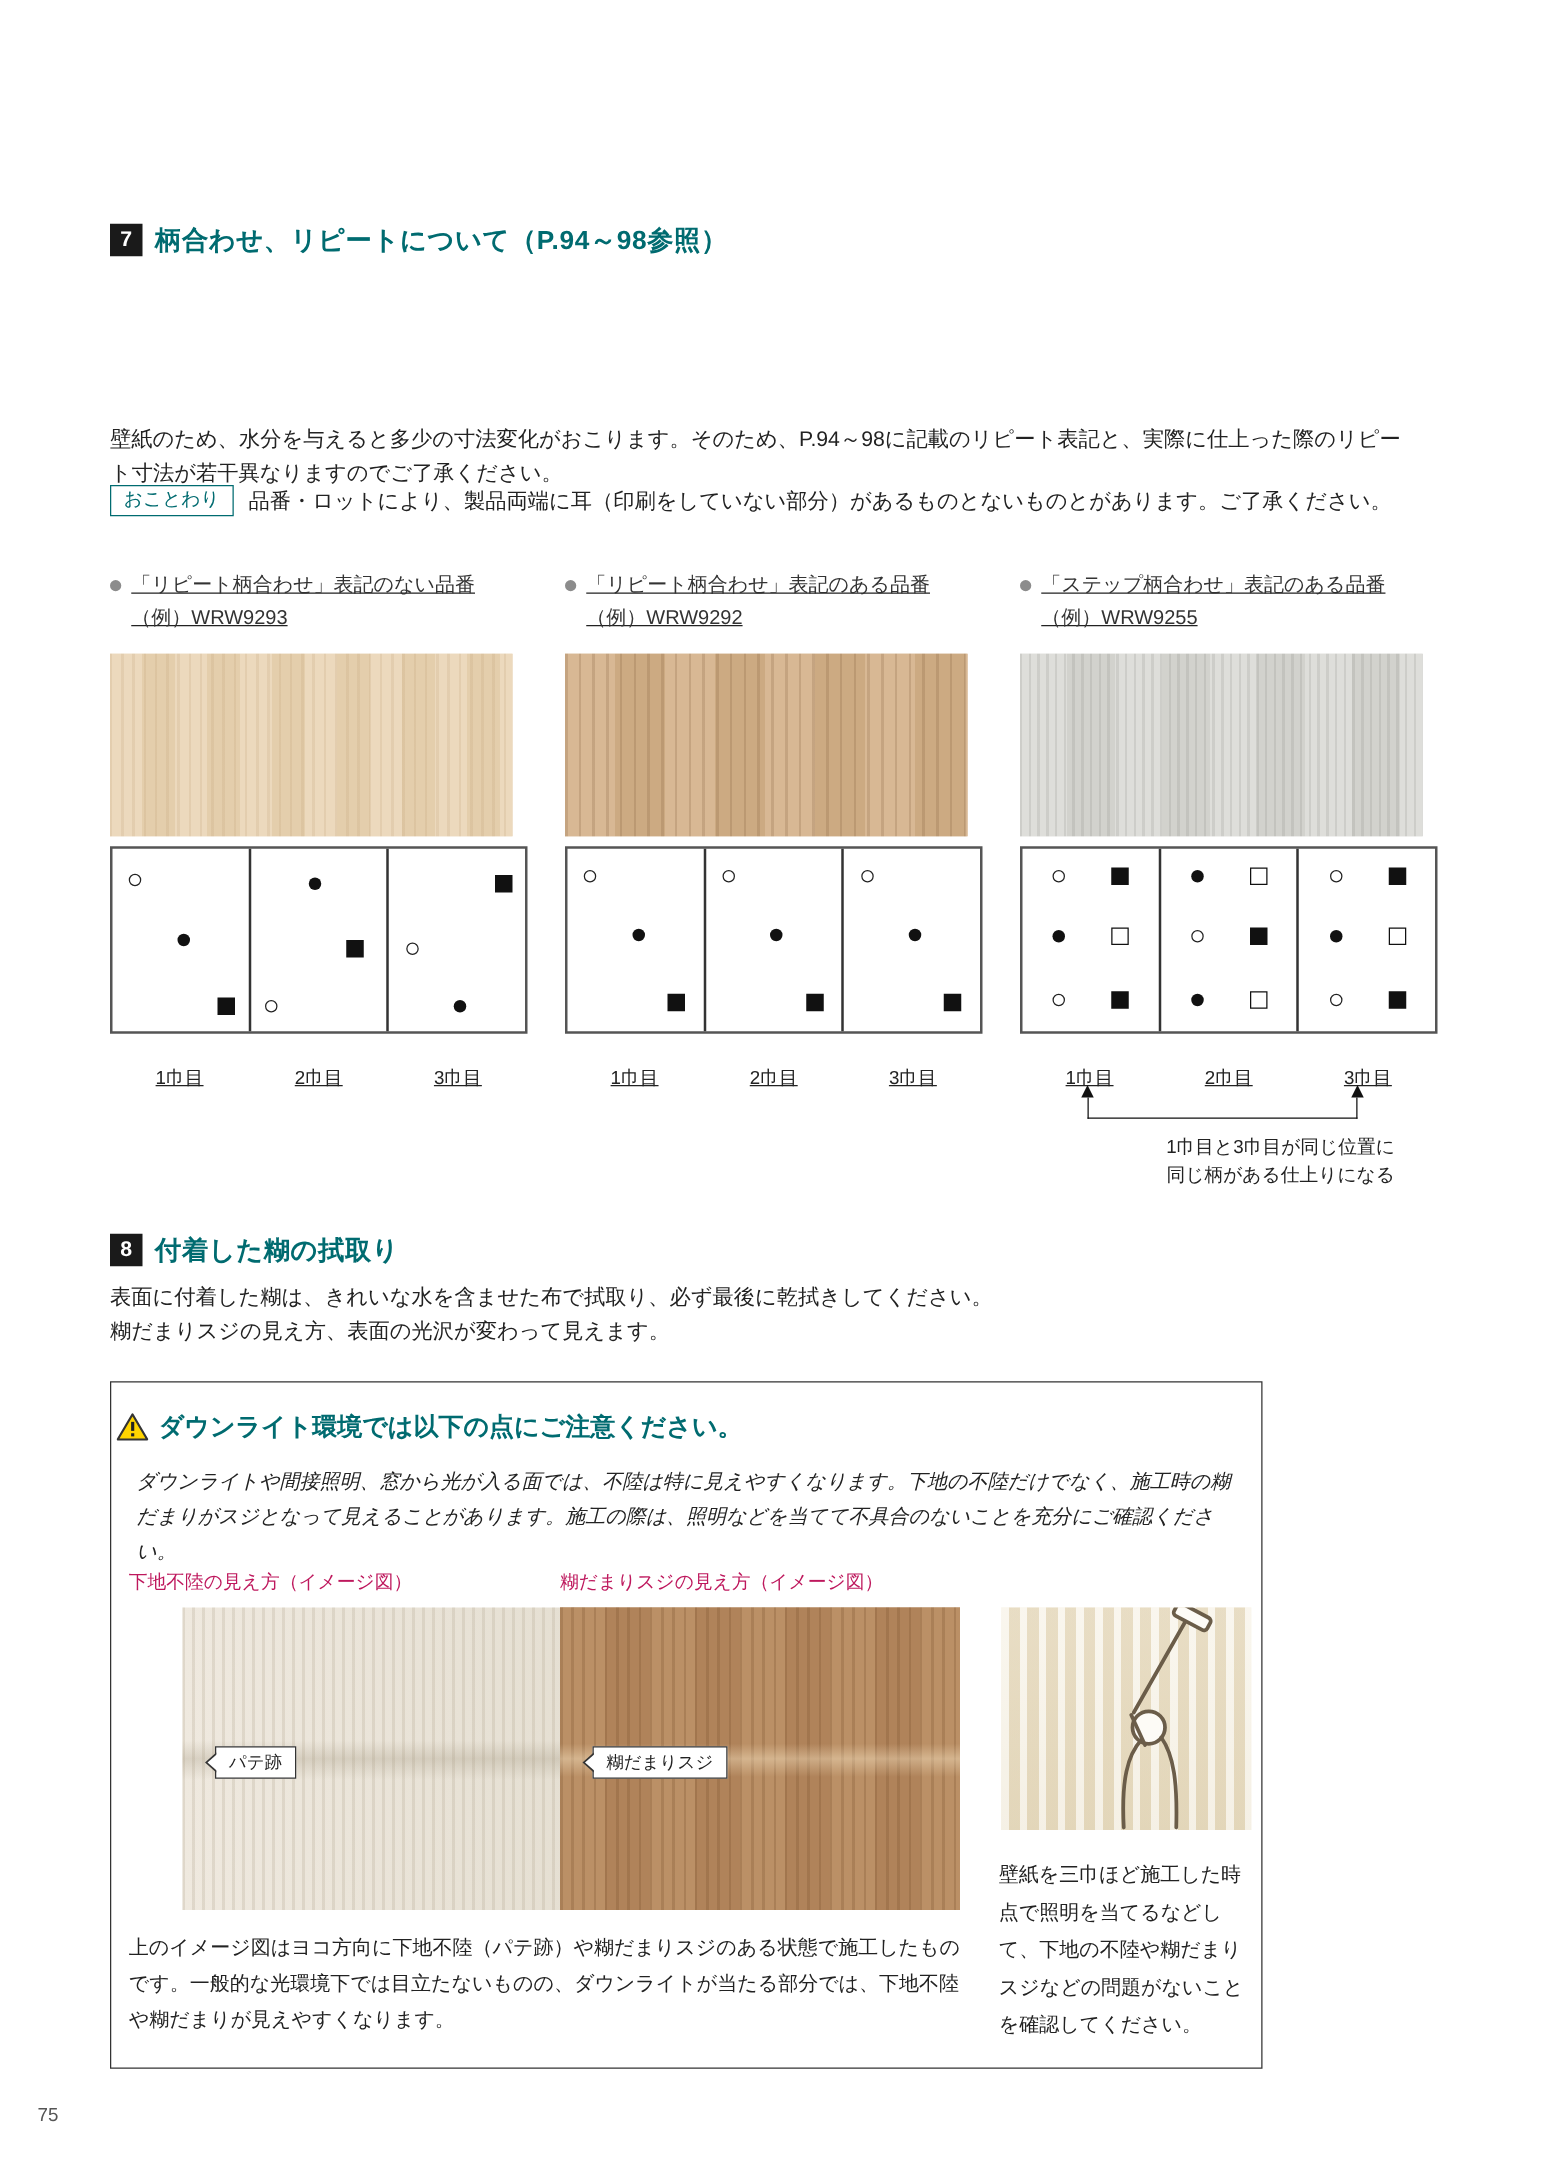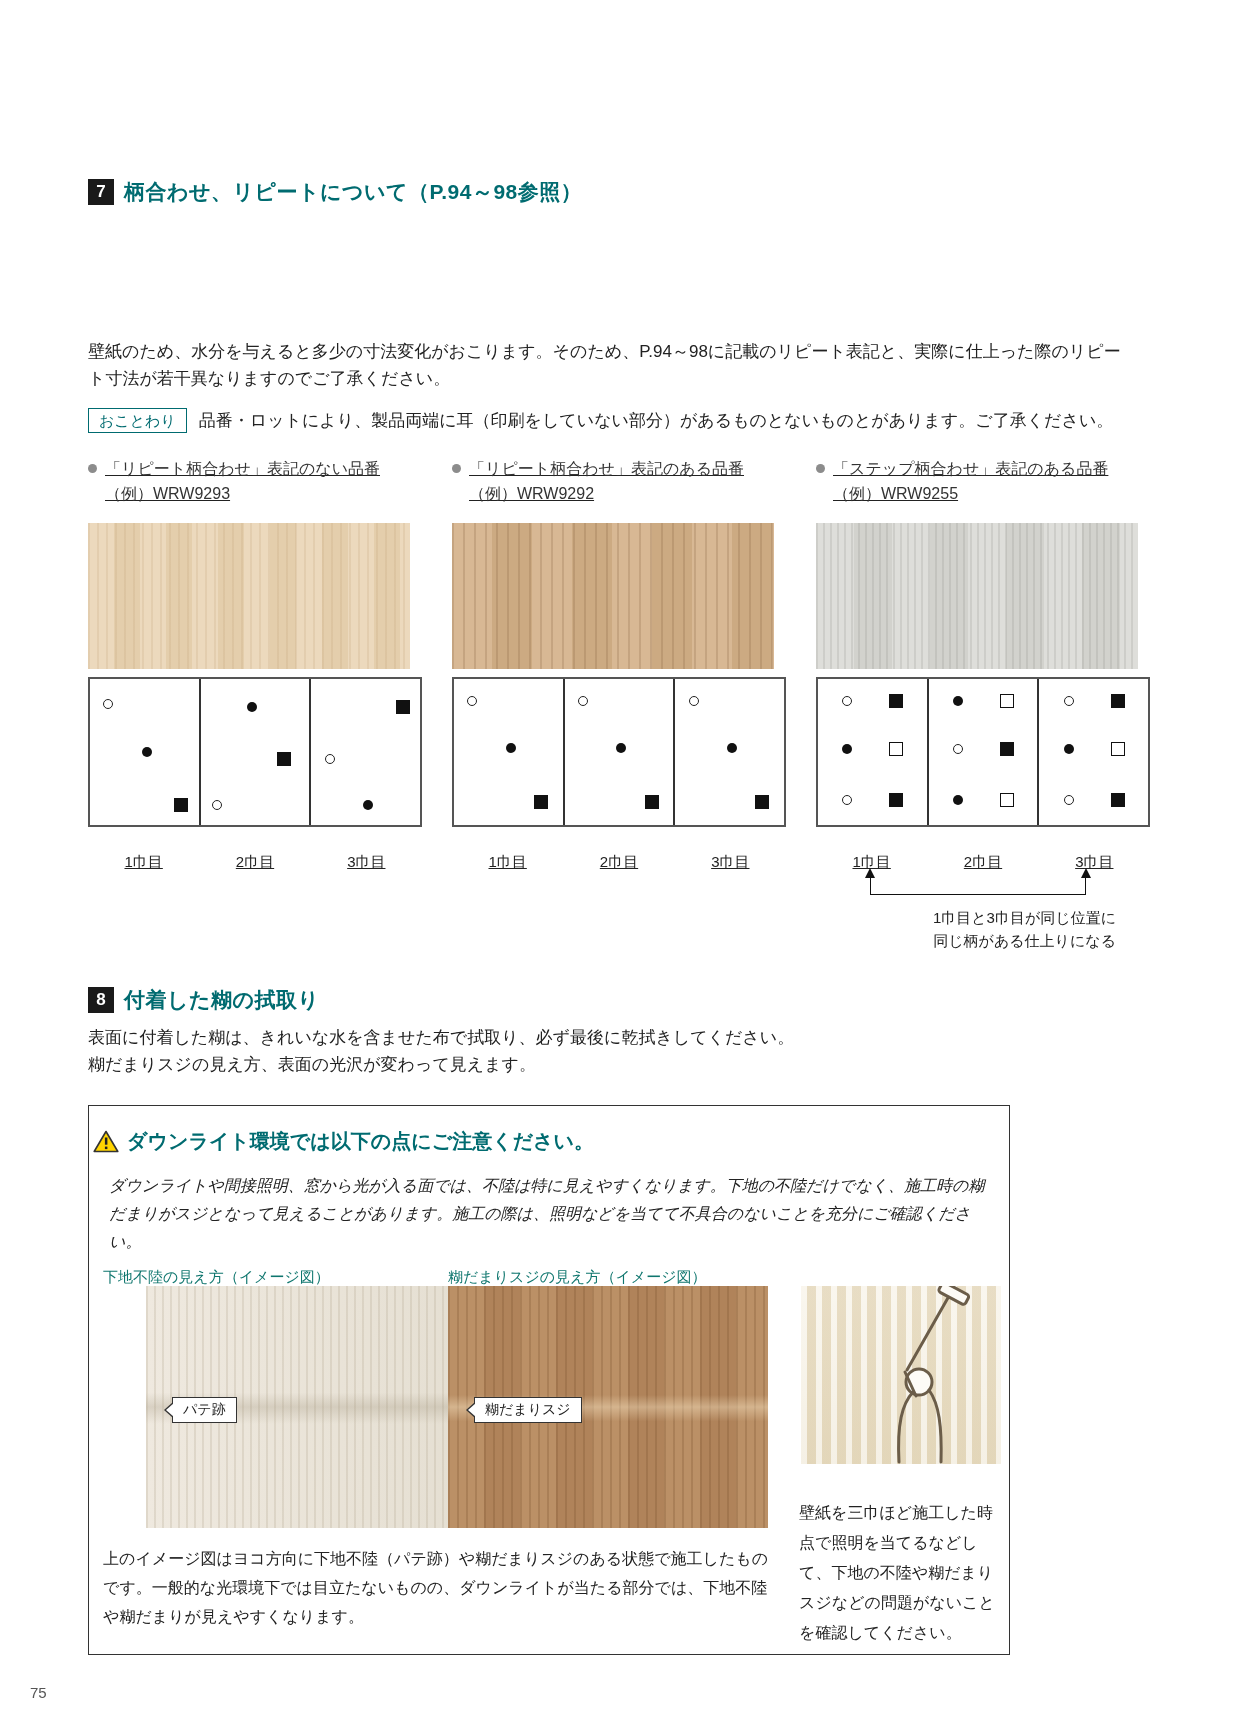--- a/index.html
+++ b/index.html
@@ -57,62 +57,62 @@
   .bracket::after{right:-6px;}
   .step-note{position:absolute;top:34px;left:36px;width:264px;text-align:right;
              font-size:15px;line-height:23px;color:#222;}
 
   
   .caution-box{position:absolute;left:88px;top:1105px;width:922px;height:550px;
                border:1.5px solid #333;box-sizing:border-box;background:#fff;}
   .caution-heading{position:absolute;left:4px;top:22px;display:flex;align-items:center;gap:8px;}
   .caution-heading .txt{font-size:20px;font-weight:bold;color:#006b70;}
   .caution-body{position:absolute;left:20px;top:66px;width:878px;font-size:16px;line-height:28px;color:#222;font-style:italic;}
-  .caption{position:absolute;top:162px;font-size:15px;color:#0f766e;}
+  .caption{position:absolute;top:150px;font-size:15px;color:#be185d;}
   .cap1{left:14px;} .cap2{left:359px;}
   .fig{position:absolute;top:180px;}
   .fig1{left:14px;width:320px;height:242px;background:
       linear-gradient(180deg,rgba(0,0,0,0) 44%,rgba(158,146,122,.28) 50%,rgba(0,0,0,0) 57%),
       repeating-linear-gradient(90deg,rgba(182,170,148,.28) 0 2px,rgba(0,0,0,0) 2px 8px),
       linear-gradient(90deg,#efe9df,#e5dfd2); margin-left: 43px;}
   .fig2{left:359px;width:320px;height:242px;background:
       linear-gradient(180deg,rgba(0,0,0,0) 45%,rgba(255,240,208,.38) 50%,rgba(0,0,0,0) 56%),
       repeating-linear-gradient(90deg,rgba(118,78,42,.25) 0 2px,rgba(0,0,0,0) 2px 9px),
       repeating-linear-gradient(90deg,#bb9066 0 36px,#b0835a 36px 72px),#b58a60;}
   .fig3{left:712px;width:200px;height:178px;background:
       repeating-linear-gradient(90deg,rgba(255,255,255,.55) 0 6px,rgba(219,203,170,.45) 6px 15px),
       linear-gradient(180deg,#f3ecda,#e9dfc6);}
   .callout{position:absolute;left:26px;top:46%;background:#fff;border:1.2px solid #333;
            padding:3px 10px;font-size:14px;color:#222;white-space:nowrap;}
   .callout::before{content:"";position:absolute;left:-9px;top:50%;transform:translateY(-50%);
            border-top:8px solid transparent;border-bottom:8px solid transparent;border-right:9px solid #333;}
   .callout::after{content:"";position:absolute;left:-7px;top:50%;transform:translateY(-50%);
            border-top:7px solid transparent;border-bottom:7px solid transparent;border-right:8px solid #fff;}
   .left-note{position:absolute;left:14px;top:438px;width:668px;font-size:16px;line-height:29px;color:#222;}
-  .right-note{position:absolute;left:710px;top:392px;width:206px;font-size:16px;line-height:30px;color:#222;}
+  .right-note{position:absolute;left:710px;top:380px;width:206px;font-size:16px;line-height:30px;color:#222;}
 
   .page-number{position:absolute;left:30px;top:1684px;font-size:15px;color:#555;}
   svg{display:block;}
 </style>
 </head>
 <body>
 
 <div class="page">
 
   <div class="sec-header" style="top:178px;">
     <span class="badge">7</span>
     <span class="sec-title">柄合わせ、リピートについて（P.94～98参照）</span>
   </div>
 
 
   <div class="body-text" style="top:338px;">
     <p>壁紙のため、水分を与えると多少の寸法変化がおこります。そのため、P.94～98に記載のリピート表記と、実際に仕上った際のリピート寸法が若干異なりますのでご了承ください。</p>
   </div>
 
-  <div class="note-row" style="top:408px;">
+  <div class="note-row" style="top:388px;font-family:Liberation Serif, serif;">
     <span class="note-label">おことわり</span>
     <span>品番・ロットにより、製品両端に耳（印刷をしていない部分）があるものとないものとがあります。ご了承ください。</span>
   </div>
 
   <div class="columns">
 
     <div class="col">
       <div class="col-label">
         <span class="bullet"></span>
         <span>「リピート柄合わせ」表記のない品番</span>

